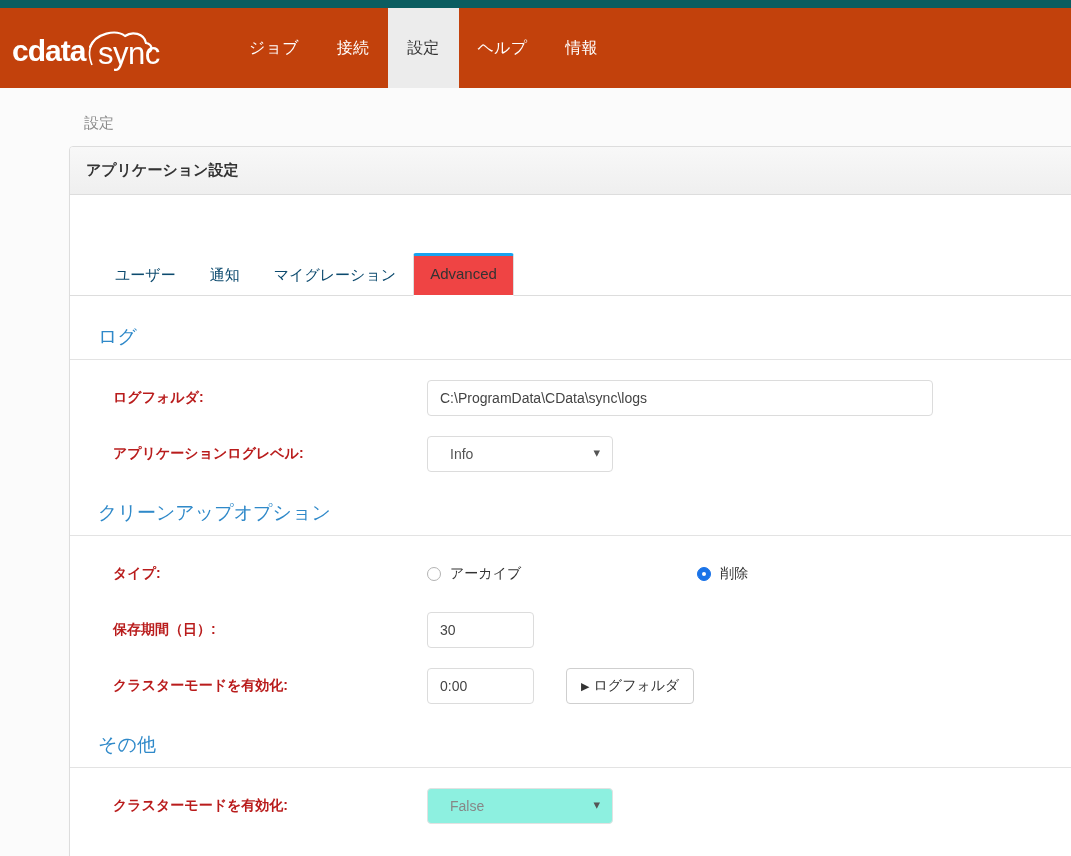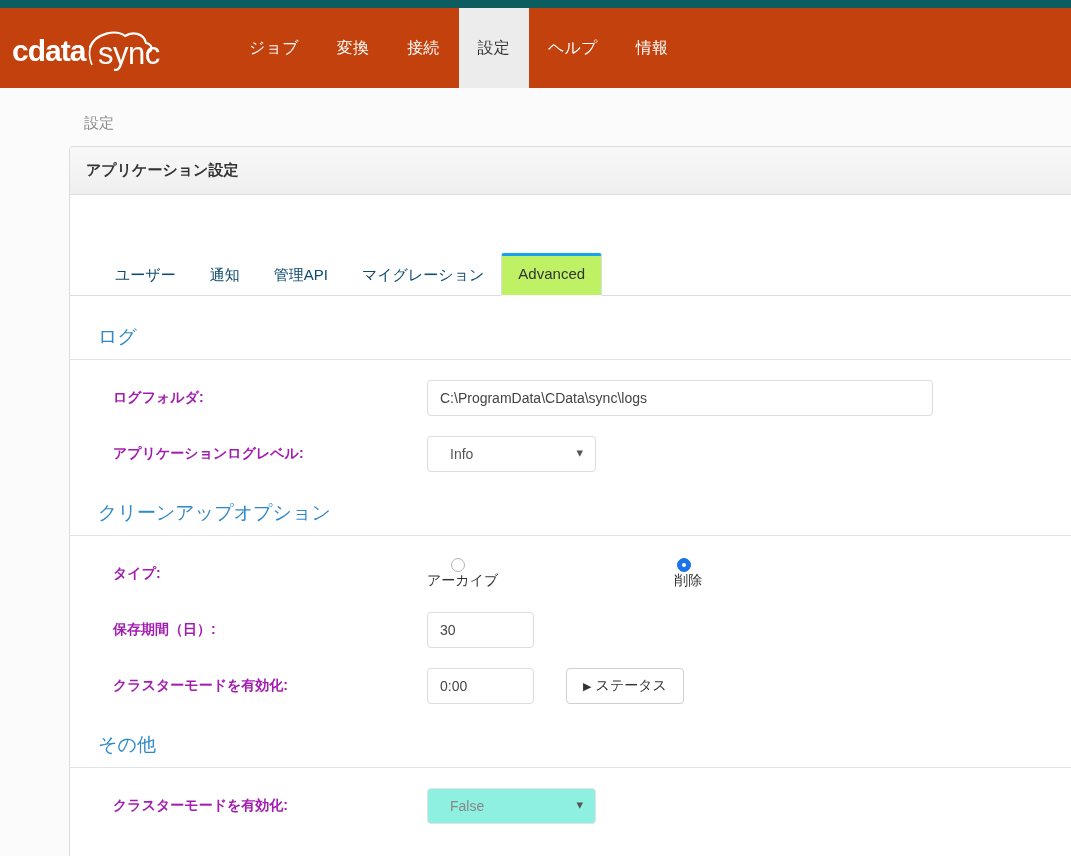--- a/index.html
+++ b/index.html
@@ -110,21 +110,21 @@
     cursor: pointer;
     white-space: nowrap;
     border: 1px solid transparent;
     border-bottom: none;
     margin-bottom: -1px;
     background: transparent;
     line-height: 1.2;
   }
   .tab.active {
     color: #333333;
-    background: #bef264;
+    background: #ef4444;
     border: 1px solid #dddddd;
     border-top: 3px solid #18a3f0;
     border-bottom: 1px solid #ffffff;
     border-radius: 3px 3px 0 0;
     padding-top: 9px;
   }
 
   
   .content { padding: 0; }
   .section-title {
@@ -145,21 +145,21 @@
     align-items: center;
     padding-left: 43px;
     margin-top: 20px;
     min-height: 36px;
   }
   .form-label {
     width: 274px;
     flex: 0 0 274px;
     font-size: 14px;
     font-weight: bold;
-    color: #a21caf;
+    color: #b91c1c;
   }
   .ctrl-area { display: flex; align-items: center; padding-left: 40px; }
 
   input.txt {
     height: 36px;
     border: 1px solid #dcdcdc;
     border-radius: 4px;
     padding: 0 12px;
     font-size: 14px;
     color: #444444;
@@ -179,21 +179,21 @@
     appearance: none;
     height: 36px;
     border: 1px solid #dcdcdc;
     border-radius: 4px;
     padding: 0 34px 0 22px;
     font-size: 14px;
     color: #555555;
     background: #ffffff;
     font-family: "Liberation Sans", sans-serif;
     outline: none;
-    width: 169px;
+    width: 186px;
   }
   select.sel:disabled {
     background: #5eead4;
     color: #555555;
     border-color: #d6d6d6;
   }
   .chev {
     position: absolute;
     right: 13px;
     top: 50%;
@@ -204,21 +204,20 @@
   }
 
   
   .radio-group { display: flex; align-items: center; }
   .radio-item {
     display: flex;
     align-items: center;
     cursor: pointer;
     font-size: 14px;
     color: #333333;
-    flex-direction: column;
   }
   .radio-item.second { margin-left: 176px; }
   .radio-dot {
     width: 14px; height: 14px;
     border-radius: 50%;
     border: 1px solid #b3b3b3;
     background: #ffffff;
     margin-right: 9px;
     flex: 0 0 14px;
     position: relative;
@@ -271,23 +270,20 @@
 
       <text x="86" y="39" font-family="Liberation Sans, sans-serif" font-size="31" fill="#ffffff" letter-spacing="-0.5">sync</text>
     </svg>
   </div>
 
   <div class="navitems">
     <div class="navitem">
       <span>ジョブ</span>
     </div>
     <div class="navitem">
-      <span>変換</span>
-    </div>
-    <div class="navitem">
       <span>接続</span>
     </div>
     <div class="navitem active">
       <span>設定</span>
     </div>
     <div class="navitem">
       <span>ヘルプ</span>
     </div>
     <div class="navitem">
       <span>情報</span>
@@ -308,23 +304,20 @@
     </div>
 
     <div class="panel-body">
 
       <div class="tabs">
         <div class="tab">
           <span>ユーザー</span>
         </div>
         <div class="tab">
           <span>通知</span>
-        </div>
-        <div class="tab">
-          <span>管理API</span>
         </div>
         <div class="tab">
           <span>マイグレーション</span>
         </div>
         <div class="tab active">
           <span>Advanced</span>
         </div>
       </div>
 
       <div class="content">
@@ -374,21 +367,21 @@
             <input class="txt small" type="text" value="30" style="">
           </div>
         </div>
 
         <div class="form-row">
           <div class="form-label">クラスターモードを有効化:</div>
           <div class="ctrl-area">
             <input class="txt small" type="text" value="0:00" style="">
             <button class="btn">
               <span class="play">▶</span>
-              <span>ステータス</span>
+              <span>ログフォルダ</span>
             </button>
           </div>
         </div>
 
         <div class="section-title">その他</div>
         <div class="section-rule"></div>
 
         <div class="form-row">
           <div class="form-label">クラスターモードを有効化:</div>
           <div class="ctrl-area">

